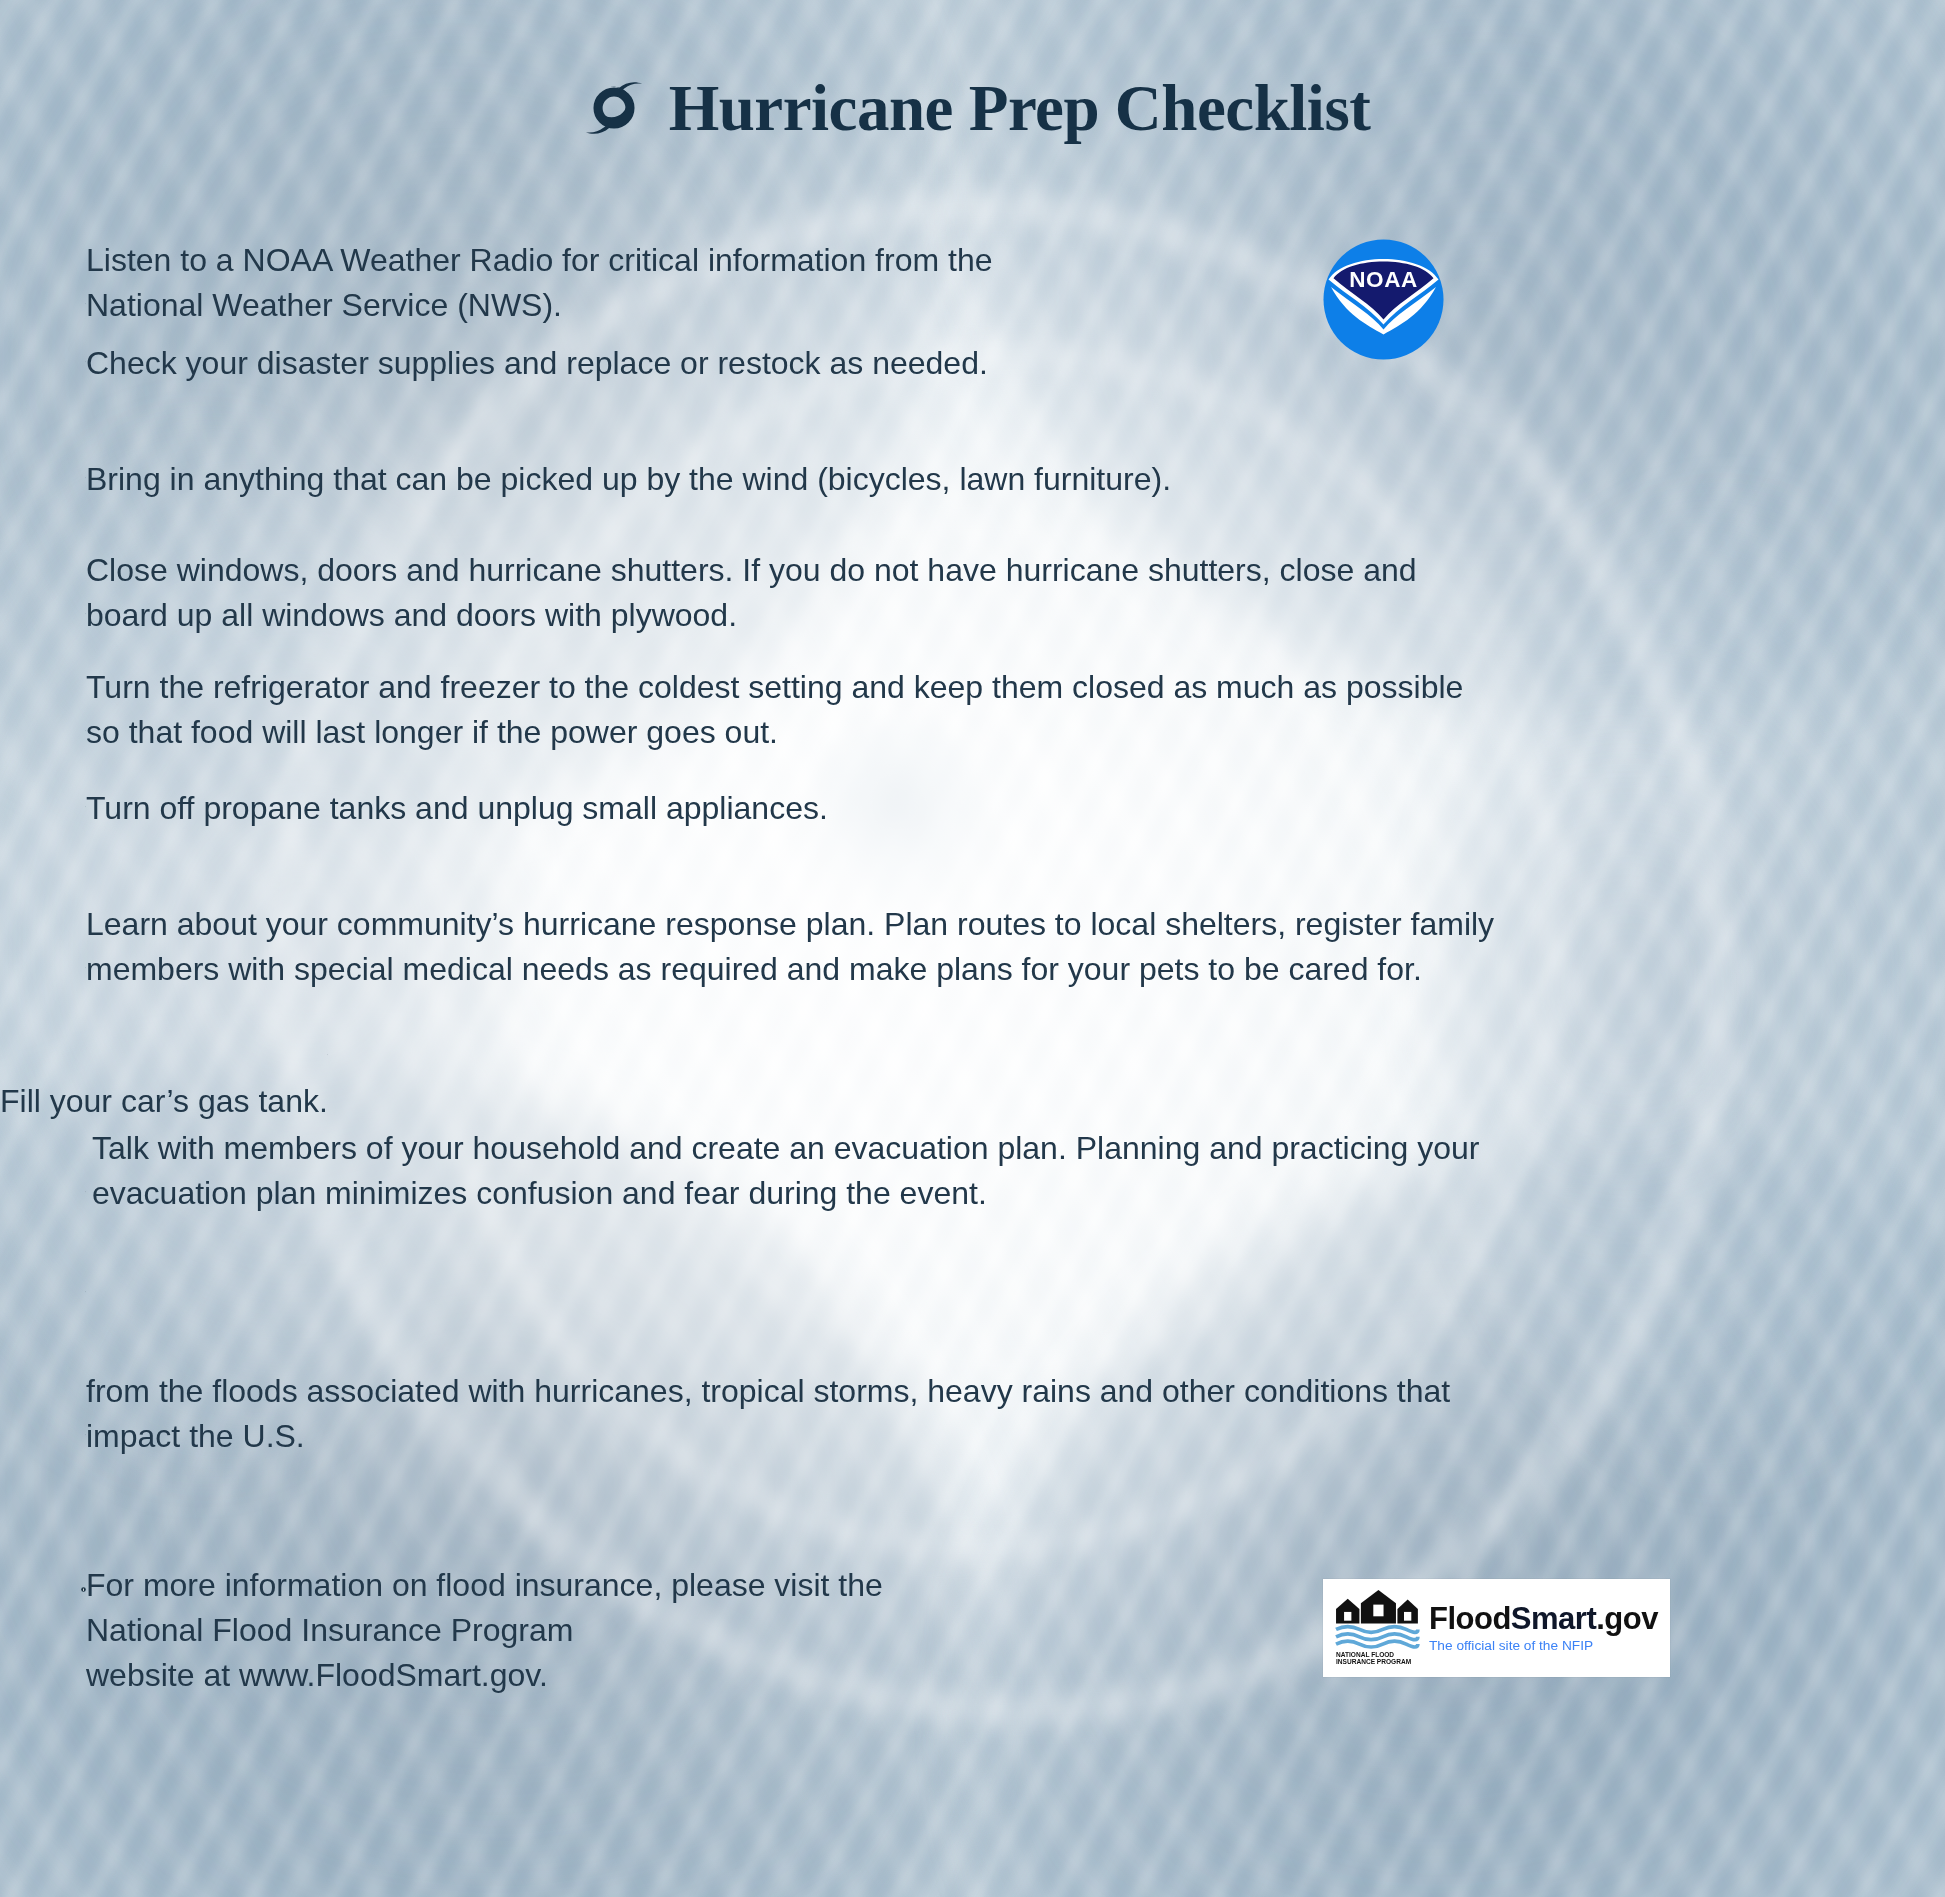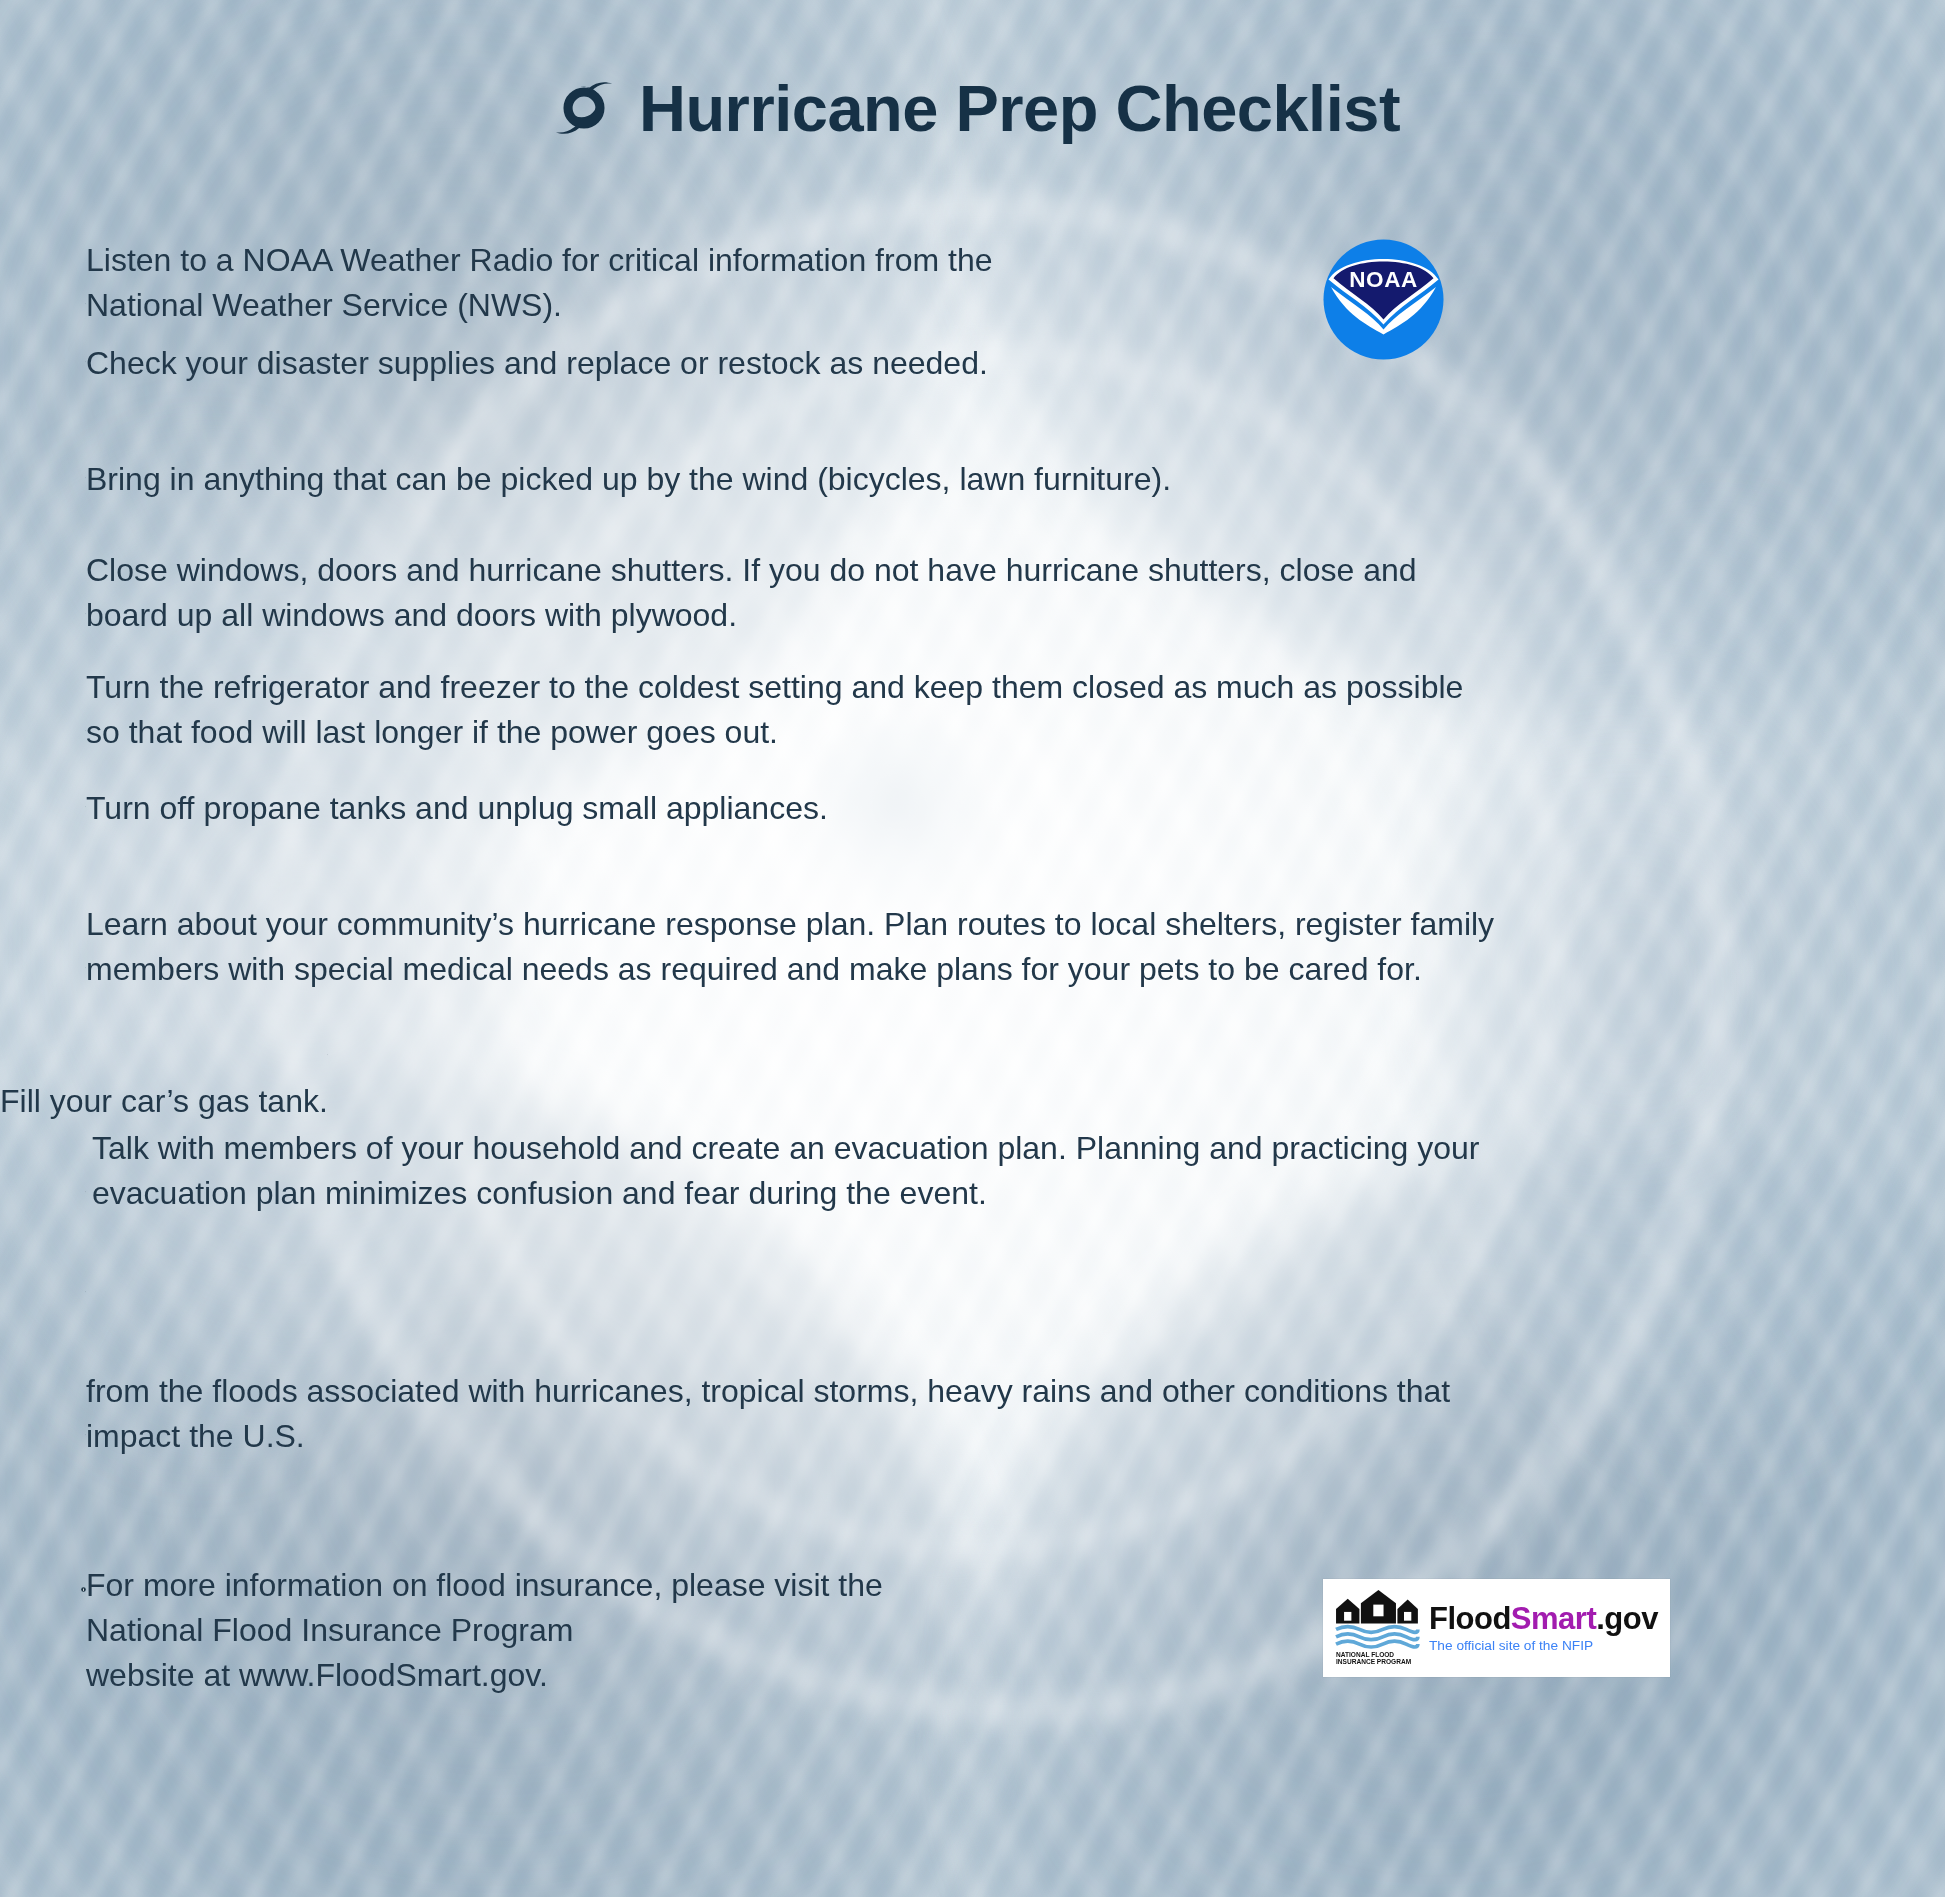--- a/index.html
+++ b/index.html
@@ -59,21 +59,21 @@
   .eyering{position:absolute;left:39.5%;top:36%;width:14%;height:14%;border-radius:50%;
     border:9px solid rgba(255,255,255,.60);filter:blur(8px);opacity:.7;}
   
   .wash{position:absolute;inset:0;
     background:radial-gradient(ellipse 62% 56% at 44% 48%, rgba(255,255,255,.80) 0%, rgba(255,255,255,.55) 42%, rgba(255,255,255,.18) 70%, rgba(255,255,255,0) 100%);}
 
   
   #content{position:relative;z-index:5;width:100%;height:100%;}
 
   
-  .title-row{position:absolute;left:0;right:0;top:70px;display:flex;align-items:center;justify-content:center;gap:17px;}
+  .title-row{position:absolute;left:0;right:0;top:70px;display:flex;align-items:center;justify-content:center;gap:17px;font-family:Liberation Serif, serif;}
   .cyclone{width:76px;height:76px;flex:0 0 auto;display:block;}
   .title-text{font-size:65px;font-weight:bold;color:#163146;letter-spacing:-0.5px;line-height:1;white-space:nowrap;}
 
   
   .list{position:absolute;left:0;top:238px;width:100%;}
   .item{position:absolute;display:flex;align-items:flex-end;}
   .cbwrap{flex:0 0 auto;width:86px;display:flex;justify-content:flex-start;padding-left:85px;box-sizing:border-box;}
   .cb{width:49px;height:49px;display:block;margin-top:2px;}
   .itext{font-size:32px;line-height:1.40;color:#22384a;padding-top:0;}
   .itext .ln{display:block;white-space:nowrap;}
@@ -86,21 +86,21 @@
   
   .noaa{position:absolute;left:1321px;top:237px;width:125px;height:125px;}
   
   .fs{position:absolute;left:1323px;top:1579px;width:347px;height:98px;background:#ffffff;
      display:flex;align-items:center;padding:0 9px 0 8px;box-sizing:border-box;gap:9px;
      box-shadow:0 0 0 0.5px rgba(0,0,0,.06);}
   .fs-mark{flex:0 0 auto;width:89px;height:76px;}
   .fs-txt{display:flex;flex-direction:column;justify-content:center;line-height:1;}
   .fs-name{font-size:31px;font-weight:bold;letter-spacing:-0.5px;white-space:nowrap;}
   .fs-name .b{color:#111111;}
-  .fs-name .blue{color:#a21caf;}
+  .fs-name .blue{color:#0f172a;}
   .fs-tag{font-size:13.7px;color:#3b82f6;margin-top:4.6px;white-space:nowrap;}
 </style>
 </head>
 <body>
 
 <div id="bg">
   <div class="bgbase"></div>
   <div class="band arm1"></div>
   <div class="band arm2"></div>
   <div class="band arm3"></div>

